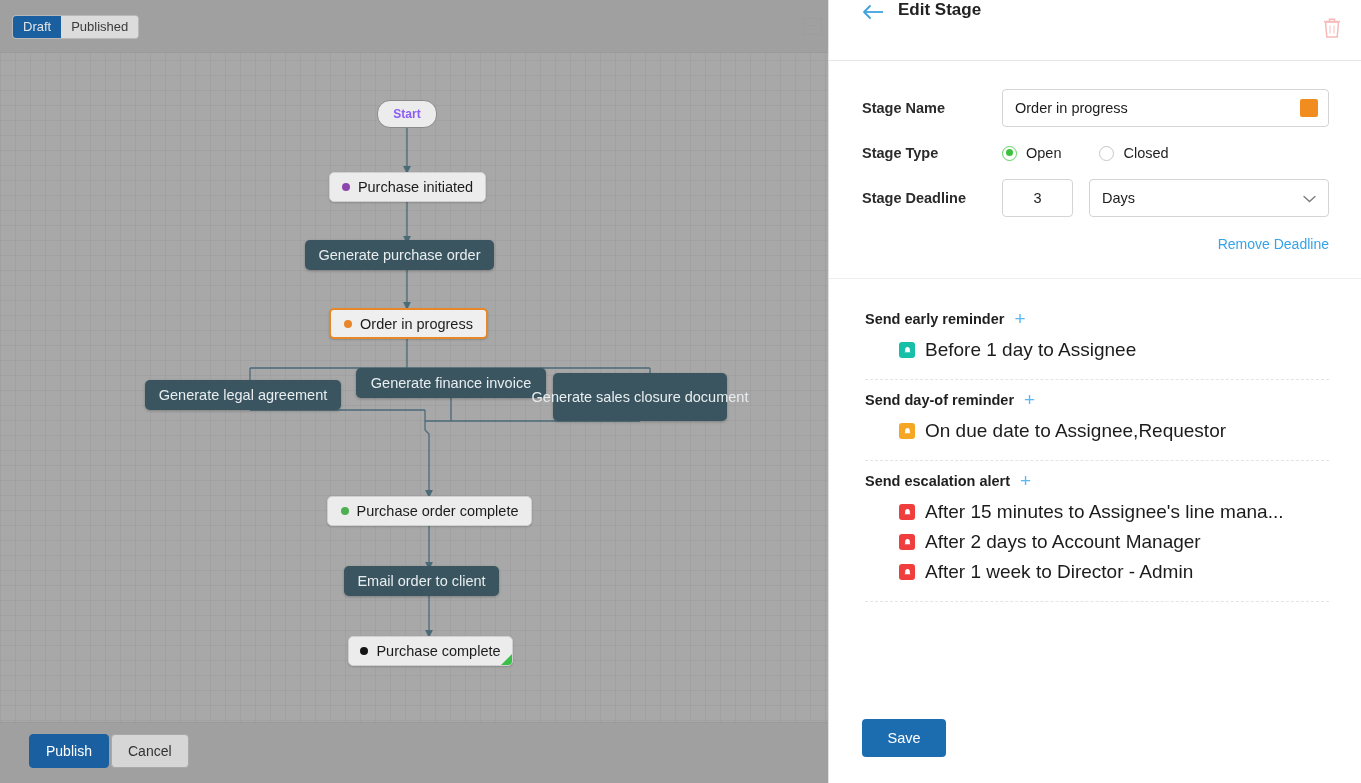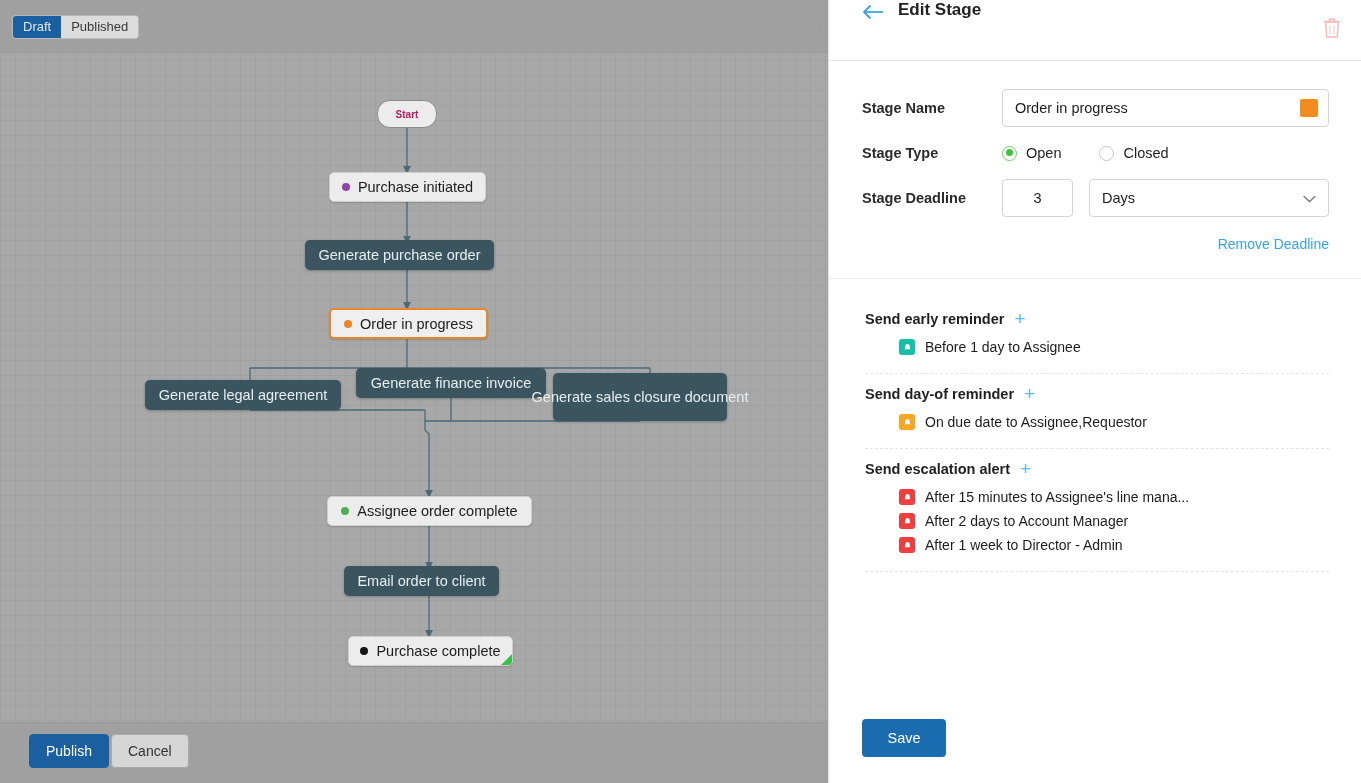--- a/index.html
+++ b/index.html
@@ -113,23 +113,23 @@
     align-items: center;
     justify-content: center;
     font-size: 14.5px;
     border-radius: 5px;
     white-space: nowrap;
   }
   .node-start {
     background: #ececec;
     border: 1px solid #8a8a8a;
     border-radius: 13px;
-    color: #be185d;
+    color: #8b5cf6;
     font-weight: bold;
-    font-size: 10px;
+    font-size: 12px;
   }
   .node-state {
     background: #ececec;
     border: 1px solid #d0d0d0;
     color: #1c1c1c;
     padding: 0 14px;
     box-shadow: 0 1px 2px rgba(0,0,0,0.18);
   }
   .node-state.highlighted {
     border: 2px solid #e8872a;
@@ -315,21 +315,21 @@
     color: #5bb8f0;
     font-size: 19px;
     line-height: 14px;
     cursor: pointer;
     font-weight: normal;
   }
   .rem-item {
     display: flex;
     align-items: center;
     padding: 4px 0 4px 34px;
-    font-size: 14px;
+    font-size: 19px;
     color: #1c1c1c;
   }
   .rem-badge {
     width: 16px; height: 16px;
     border-radius: 3px;
     margin-right: 10px;
     flex: 0 0 auto;
     display: flex;
     align-items: center;
     justify-content: center;
@@ -434,21 +434,21 @@
       <div class="node node-task" style="left:356px;top:368px;width:190px;height:30px;">
         <span>Generate finance invoice</span>
       </div>
 
       <div class="node node-task" style="left:553px;top:373px;width:174px;height:48px;">
         <span>Generate sales closure document</span>
       </div>
 
       <div class="node node-state" style="left:327px;top:496px;width:205px;height:30px;">
         <span class="bullet" style="background:#4caf50;"></span>
-        <span>Assignee order complete</span>
+        <span>Purchase order complete</span>
       </div>
 
       <div class="node node-task" style="left:344px;top:566px;width:155px;height:30px;">
         <span>Email order to client</span>
       </div>
 
       <div class="node node-state" style="left:348px;top:636px;width:165px;height:30px;overflow:hidden;">
         <span class="bullet" style="background:#141414;"></span>
         <span>Purchase complete</span>
         <span class="corner-tri"></span>

